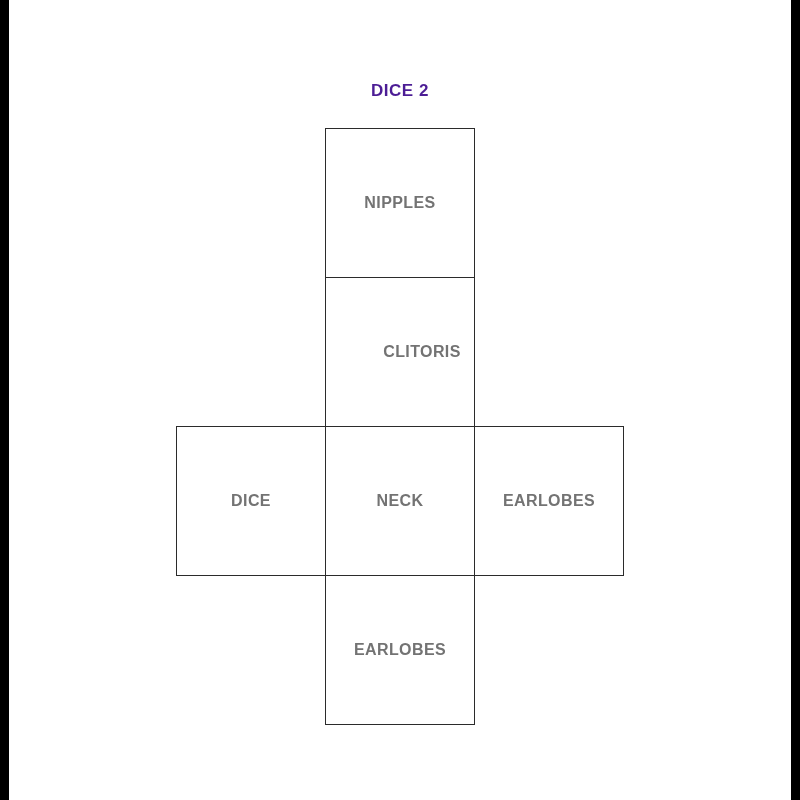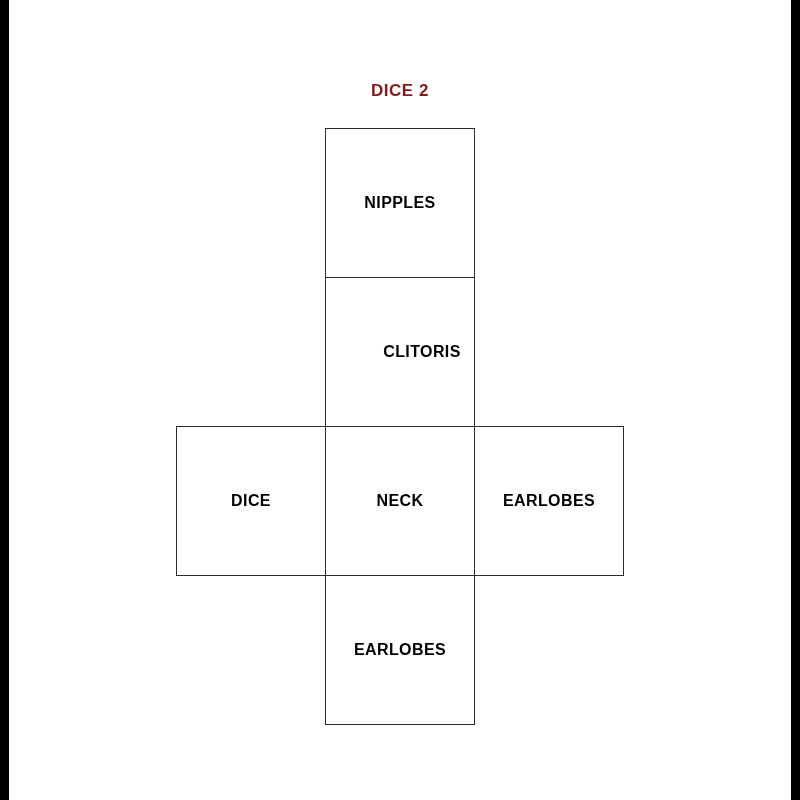--- a/index.html
+++ b/index.html
@@ -25,36 +25,36 @@
   .edge-right { right: 0; }
   .page-title {
     position: absolute;
     top: 81px;
     left: 0;
     width: 100%;
     text-align: center;
     font-weight: bold;
     font-size: 17px;
     letter-spacing: 0.5px;
-    color: #7f1d1d;
+    color: #4c1d95;
   }
   .face {
     position: absolute;
     width: 150px;
     height: 150px;
     box-sizing: border-box;
     border: 1px solid #2b2b2b;
     background: #ffffff;
     display: flex;
     align-items: center;
     justify-content: center;
     font-weight: bold;
     font-size: 16px;
     letter-spacing: 0.4px;
-    color: #000000;
+    color: #737373;
     text-align: center;
   }
   
   .face-top          { left: 325px; top: 128px; }
   .face-upper-middle { left: 325px; top: 277px; padding-left: 44px; }
   .face-center       { left: 325px; top: 426px; }
   .face-bottom       { left: 325px; top: 575px; }
   
   .face-left         { left: 176px; top: 426px; }
   .face-right        { left: 474px; top: 426px; }

